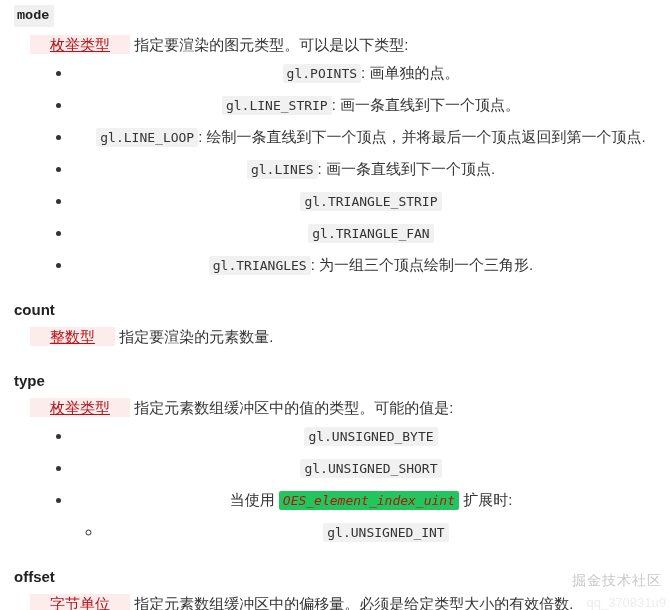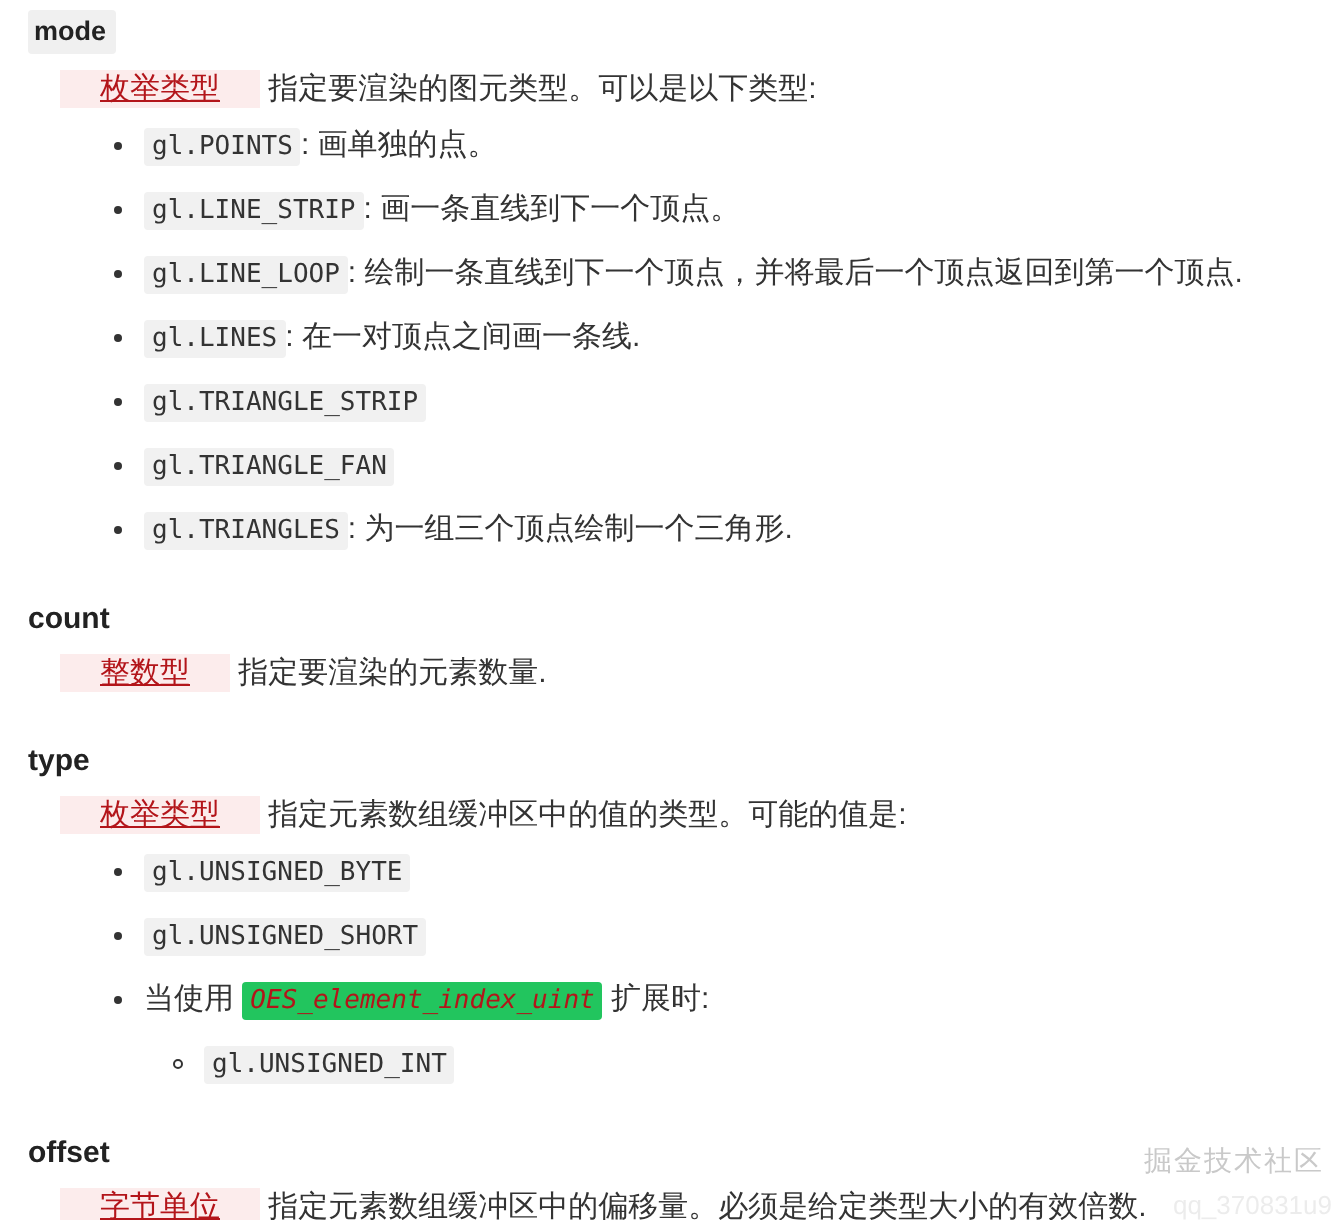--- a/index.html
+++ b/index.html
@@ -18,21 +18,21 @@
   .param + .param { margin-top:26px; }
 
   .term {
     display:inline-block;
     font-weight:bold;
     color:#222222;
     font-size:15px;
     line-height:18px;
   }
   .term.code-term {
-    font-family:Liberation Sans, sans-serif;
+    font-family:Liberation Mono, monospace;
     font-size:13.5px;
     background:#f0f0f0;
     border-radius:2px;
     padding:2px 5px 2px 3px;
   }
 
   .desc {
     margin:8px 0 0 16px;
     line-height:19px;
   }
@@ -60,20 +60,21 @@
   }
 
   ul.disc {
     list-style:disc;
     margin:9px 0 0 0;
     padding-left:42px;
   }
   ul.disc > li {
     margin-bottom:12px;
     line-height:19px;
+    text-align:center;
   }
   ul.disc > li:last-child { margin-bottom:0; }
 
   ul.circle {
     list-style:circle;
     margin:12px 0 0 0;
     padding-left:30px;
   }
   ul.circle > li { line-height:19px; }
 
@@ -101,21 +102,21 @@
 <div class="content">
 
   <section class="param">
     <div class="term code-term">mode</div>
     <div class="desc">
       <a class="red-link">枚举类型</a><span> 指定要渲染的图元类型。可以是以下类型:</span>
       <ul class="disc">
         <li><code class="gl">gl.POINTS</code><span>: 画单独的点。</span></li>
         <li><code class="gl">gl.LINE_STRIP</code><span>: 画一条直线到下一个顶点。</span></li>
         <li><code class="gl">gl.LINE_LOOP</code><span>: 绘制一条直线到下一个顶点，并将最后一个顶点返回到第一个顶点.</span></li>
-        <li><code class="gl">gl.LINES</code><span>: 在一对顶点之间画一条线.</span></li>
+        <li><code class="gl">gl.LINES</code><span>: 画一条直线到下一个顶点.</span></li>
         <li><code class="gl">gl.TRIANGLE_STRIP</code><span></span></li>
         <li><code class="gl">gl.TRIANGLE_FAN</code><span></span></li>
         <li><code class="gl">gl.TRIANGLES</code><span>: 为一组三个顶点绘制一个三角形.</span></li>
       </ul>
     </div>
   </section>
 
   <section class="param">
     <div class="term">count</div>
     <div class="desc">

